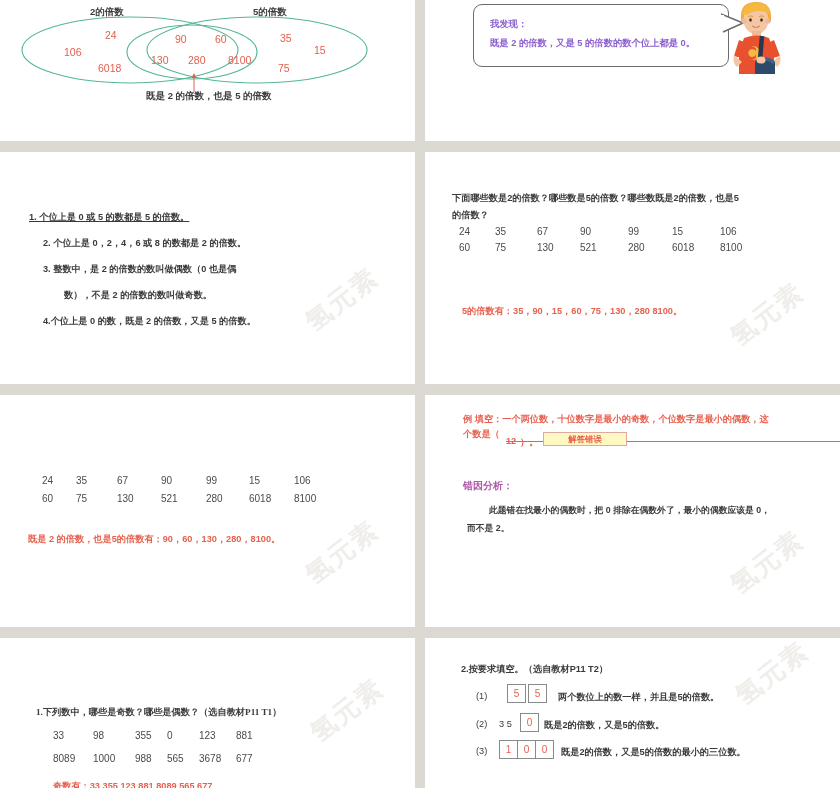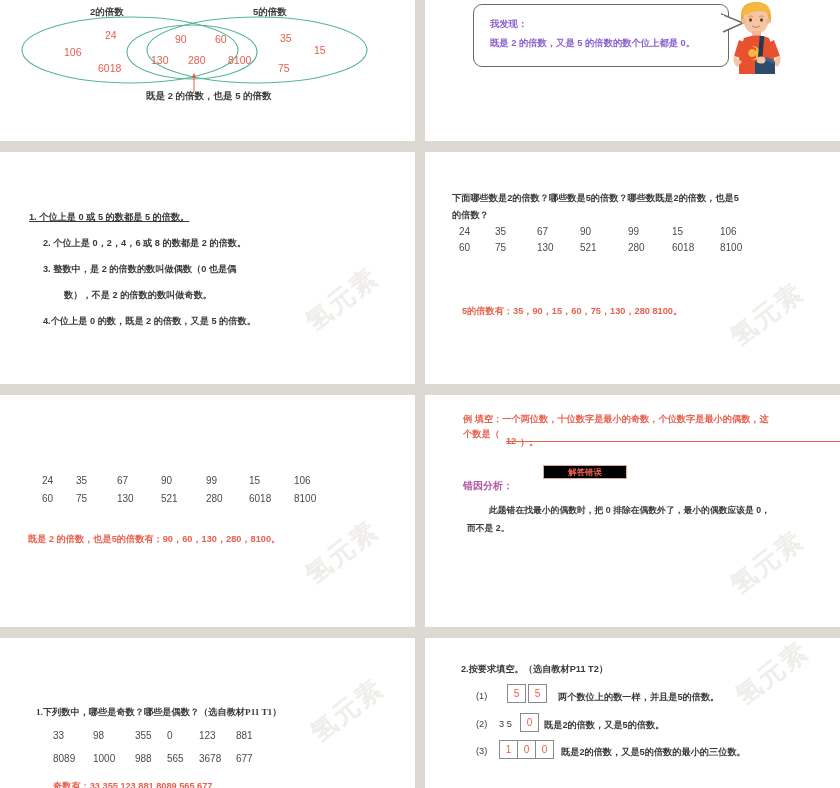--- a/index.html
+++ b/index.html
@@ -106,25 +106,25 @@
   .strike { position: relative; }
   .strike::after {
     content: "";
     position: absolute; left: 0; right: 0; top: 52%;
     height: 1px; background: #e8604e;
   }
 
   .btn-box {
     position: absolute;
     border: 1px solid #e0a9a0;
-    background: #000000;
+    background: #fef9c3;
     color: #e8604e;
     font-size: 8.4px;
     font-weight: bold;
-    display: flex; align-items: center; justify-content: center; margin-top: 33px;
+    display: flex; align-items: center; justify-content: center;
   }
   .cell-row { position: absolute; display: flex; }
   .cell-row > div {
     border: 1px solid #8a8a8a;
     background: #fff;
     color: #e8604e;
     font-size: 10px;
     width: 19px; height: 19px;
     display: flex; align-items: center; justify-content: center;
     margin-right: 2px;

